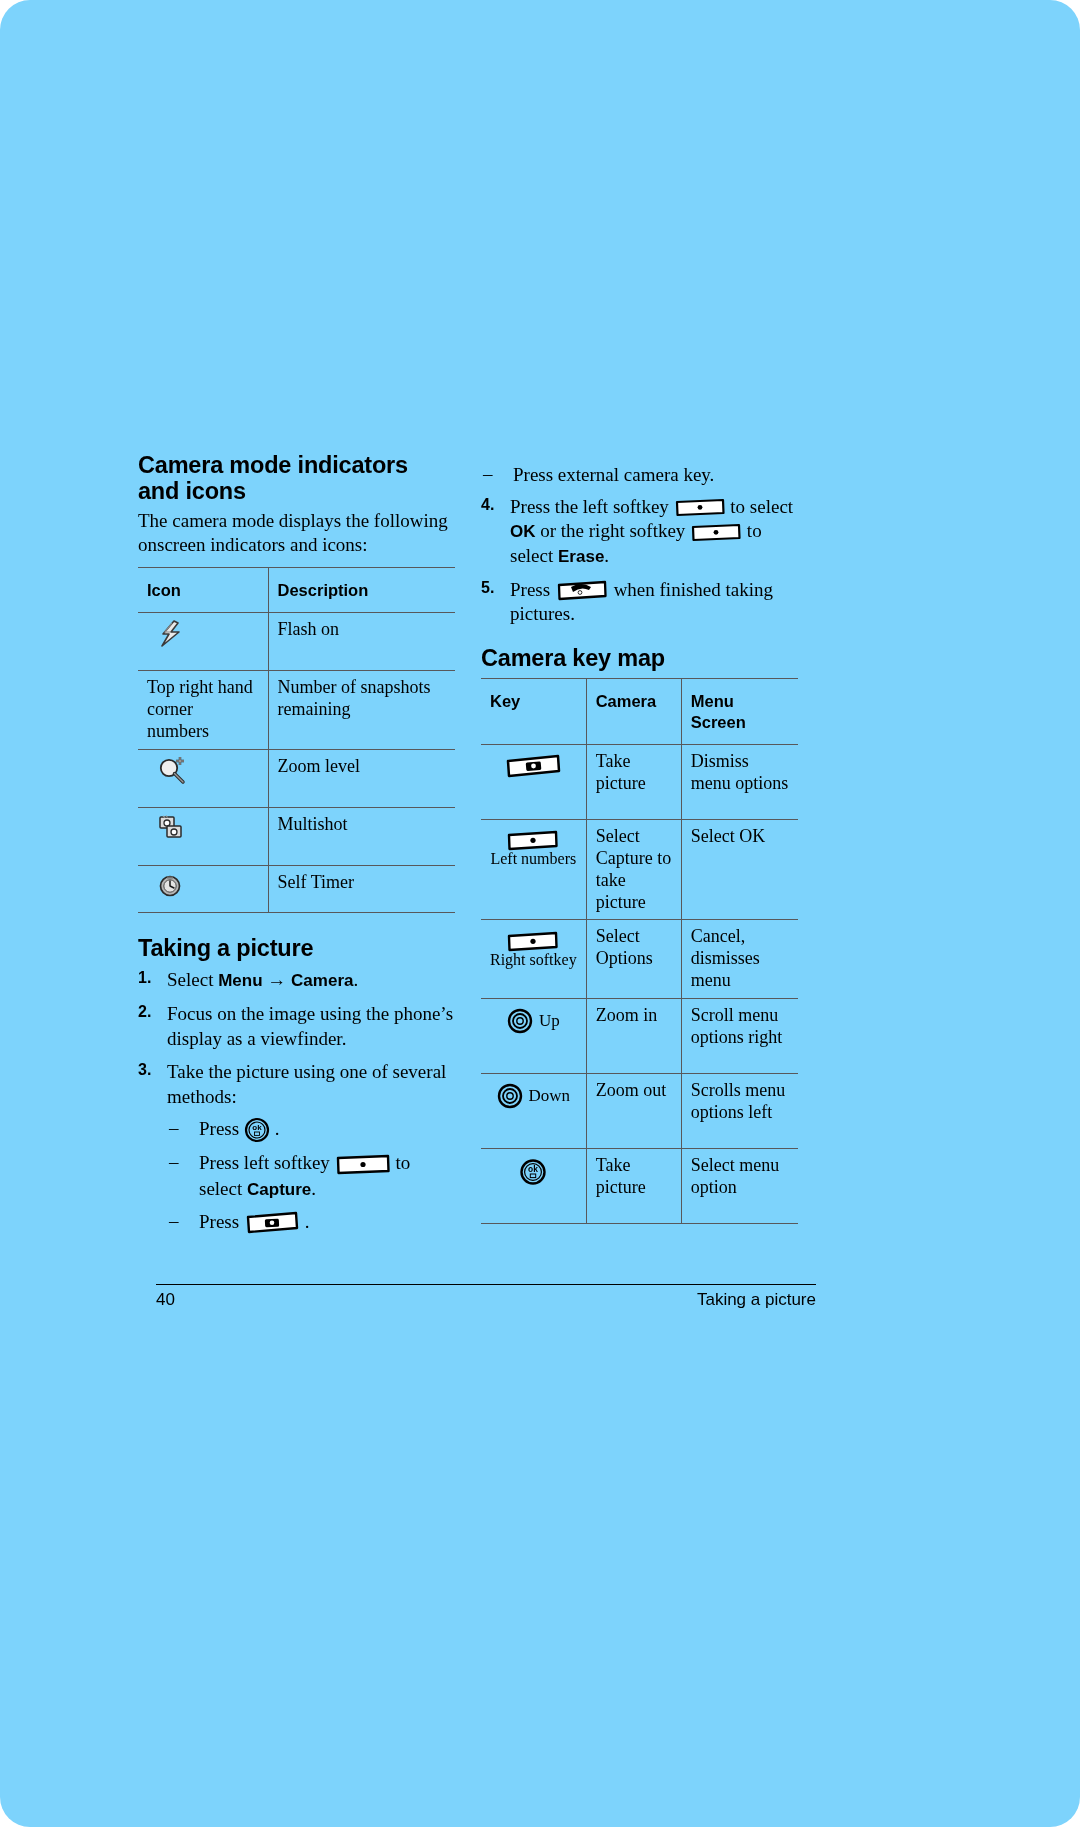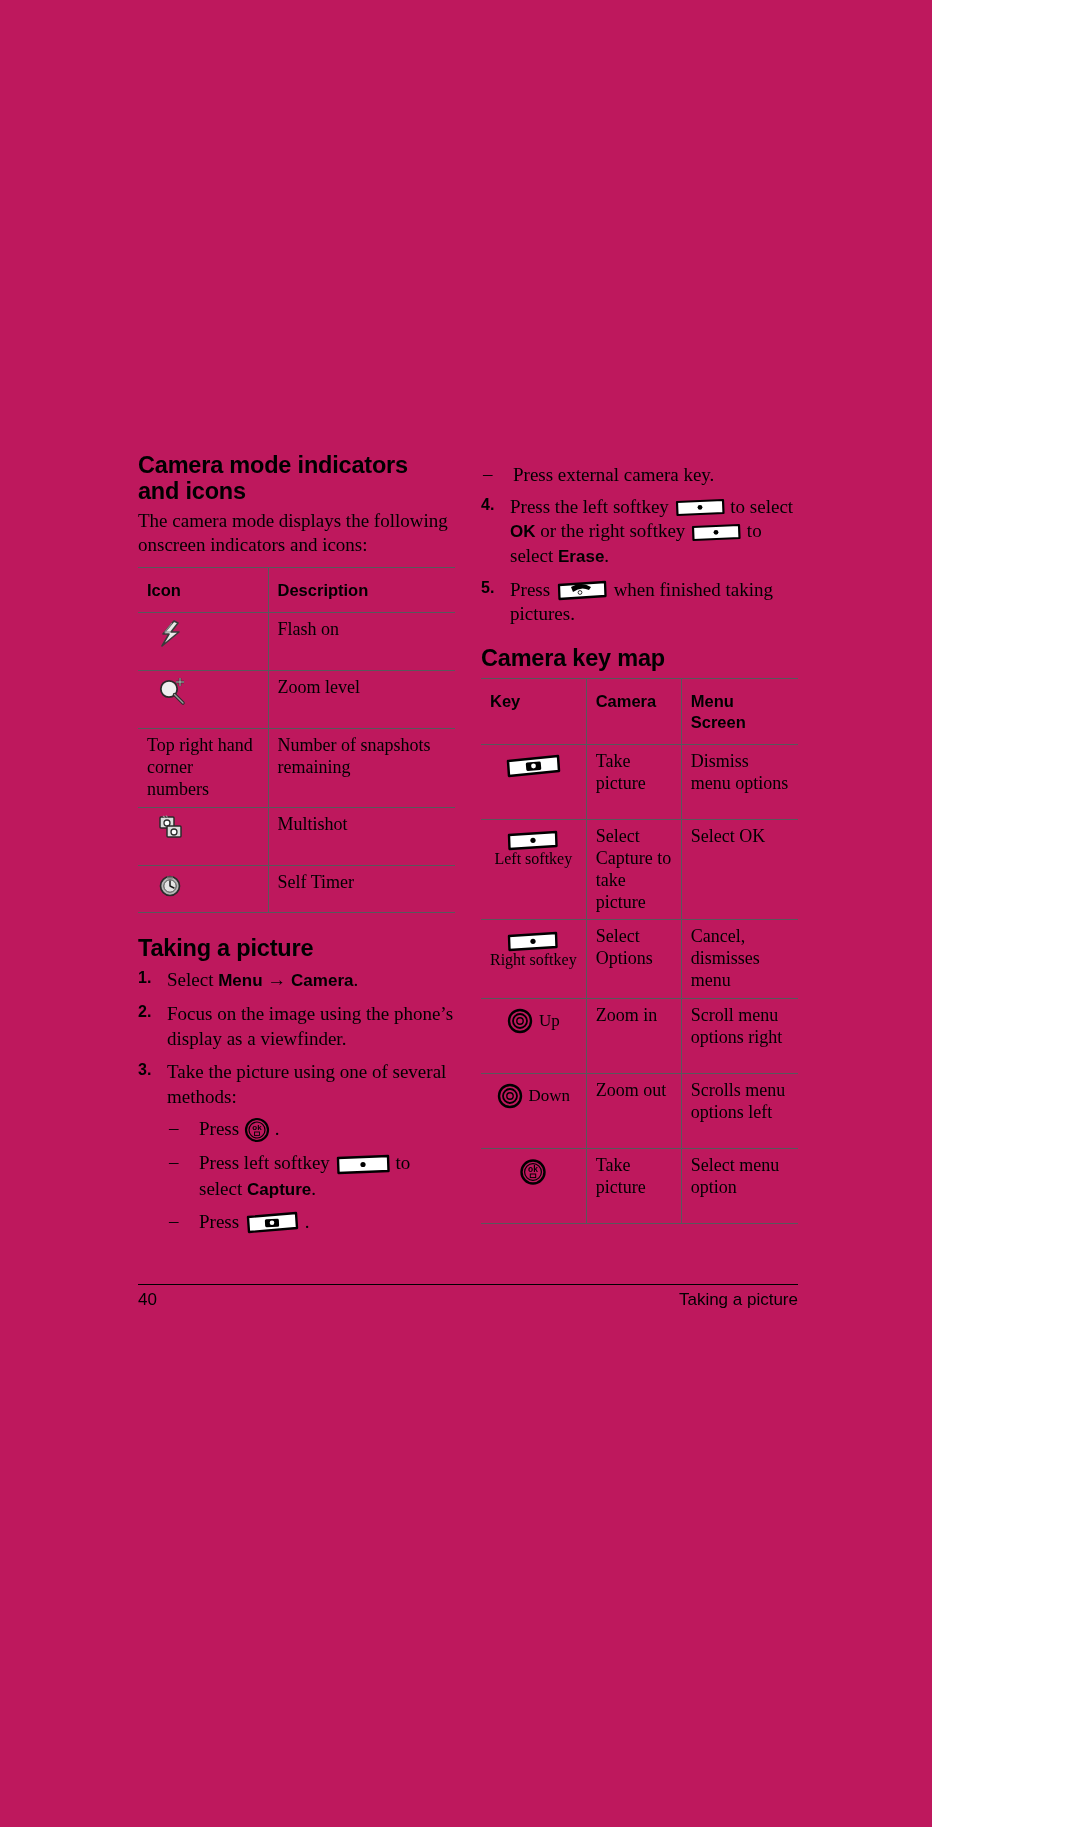--- a/index.html
+++ b/index.html
@@ -13,23 +13,24 @@
     position: relative;
     font-family: "Liberation Serif", serif;
     color: #000000;
     overflow: hidden;
   }
 
   
   .page {
     position: absolute;
     left: 0; top: 0;
-    width: 932px;
+    width: 1080px;
     height: 1827px;
-    background: #be185d;
+    background: #7dd3fc;
+    border-radius: 30px;
   }
 
   .content {
     position: absolute;
     left: 138px;
     top: 452px;
     width: 660px;
     height: 800px;
   }
 
@@ -149,21 +150,21 @@
   ul.dashes > li > .dash {
     position: absolute;
     left: 2px;
     top: -1px;
   }
   .b { font-family: "Liberation Sans", sans-serif; font-weight: bold; font-size: 17px; }
 
   
   .footer {
     position: absolute;
-    left: 138px;
+    left: 156px;
     top: 1284px;
     width: 660px;
   }
   .footer .rule {
     border-top: 1.4px solid #000000;
     width: 100%;
     height: 0;
   }
   .footer .row {
     display: flex;
@@ -227,37 +228,37 @@
                   <path d="M16 1 L5 14 L11 14 L4 26 L21 12 L13 12 L20 3 Z" fill="#e9e9e9" stroke="#3a3a3a" stroke-width="1.6" stroke-linejoin="round"></path>
                   <path d="M14 3 L7 12 L12 12" fill="none" stroke="#8a8a8a" stroke-width="1.2"></path>
                 </svg>
               </span>
             </td>
             <td>Flash on</td>
           </tr>
 
 
           <tr>
+            <td>Top right hand corner numbers</td>
+            <td>Number of snapshots remaining</td>
+          </tr>
+
+          <tr>
             <td class="icon-cell tall">
               <span class="icon-img">
                 <svg width="30" height="28" viewBox="0 0 30 28">
                   <circle cx="11" cy="11" r="8.2" fill="#efefef" stroke="#2a2a2a" stroke-width="1.8"></circle>
                   <path d="M16.5 16.5 L25 25" stroke="#2a2a2a" stroke-width="3.4" stroke-linecap="round"></path>
                   <path d="M16.5 16.5 L25 25" stroke="#9a9a9a" stroke-width="1.4" stroke-linecap="round"></path>
                   <path d="M18 4 h8 M22 0 v8" stroke="#2a2a2a" stroke-width="2.4"></path>
                   <path d="M18 4 h8 M22 0 v8" stroke="#bcbcbc" stroke-width="1"></path>
                 </svg>
               </span>
             </td>
             <td>Zoom level</td>
-          </tr>
-
-          <tr>
-            <td>Top right hand corner numbers</td>
-            <td>Number of snapshots remaining</td>
           </tr>
 
 
           <tr>
             <td class="icon-cell tall">
               <span class="icon-img">
                 <svg width="30" height="28" viewBox="0 0 30 28">
                   <rect x="2" y="2" width="14" height="11" rx="1" fill="#dcdcdc" stroke="#2a2a2a" stroke-width="1.5"></rect>
                   <circle cx="9" cy="8" r="3" fill="#ffffff" stroke="#2a2a2a" stroke-width="1.3"></circle>
                   <rect x="9" y="11" width="14" height="11" rx="1" fill="#dcdcdc" stroke="#2a2a2a" stroke-width="1.5"></rect>
@@ -432,21 +433,21 @@
           </tr>
 
           <tr>
             <td class="key-cell h-tall">
               <span class="glyph">
                 <svg width="54" height="21" viewBox="0 0 54 21">
                   <path d="M3 5 L50 2 L50.5 16 L3.5 19 Z" fill="#fff" stroke="#000" stroke-width="2.4" stroke-linejoin="round"></path>
                   <circle cx="27" cy="10.3" r="2.6" fill="#000"></circle>
                 </svg>
               </span>
-              <span class="key-label">Left softkey</span>
+              <span class="key-label">Left numbers</span>
             </td>
             <td>Select Capture to take picture</td>
             <td>Select OK</td>
           </tr>
 
           <tr>
             <td class="key-cell h-tall">
               <span class="glyph">
                 <svg width="54" height="21" viewBox="0 0 54 21">
                   <path d="M3 5 L50 2 L50.5 16 L3.5 19 Z" fill="#fff" stroke="#000" stroke-width="2.4" stroke-linejoin="round"></path>

